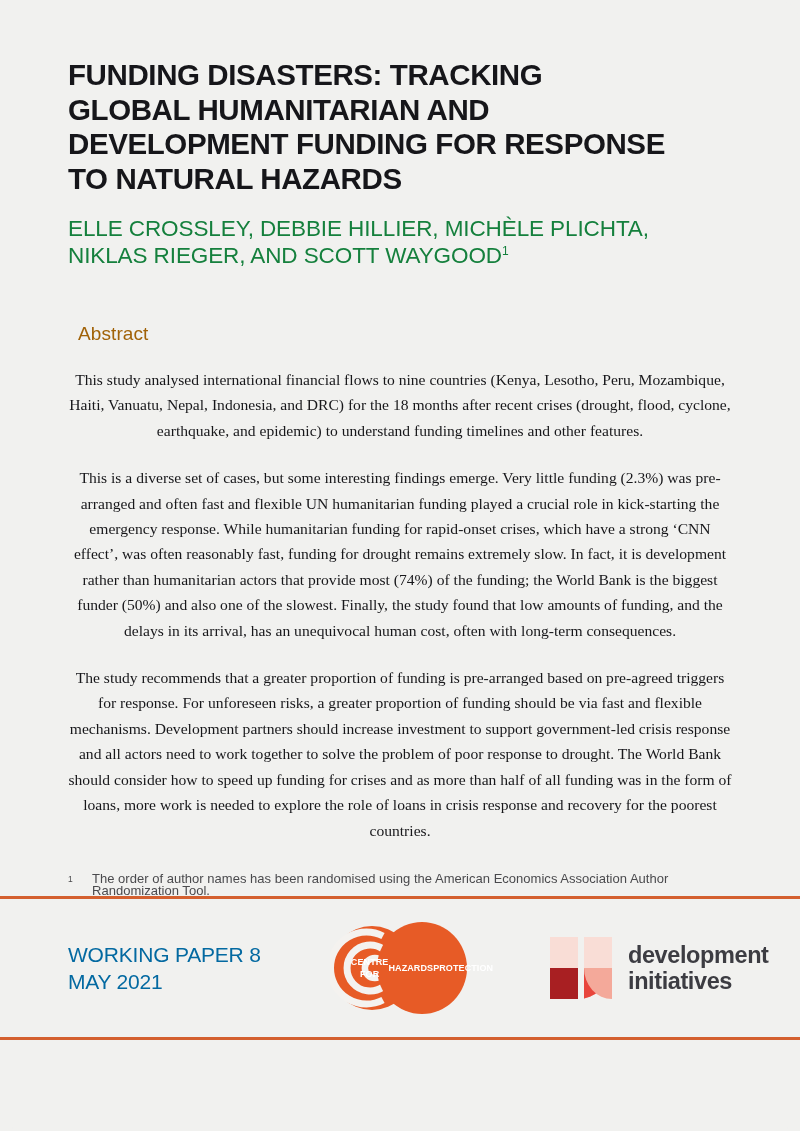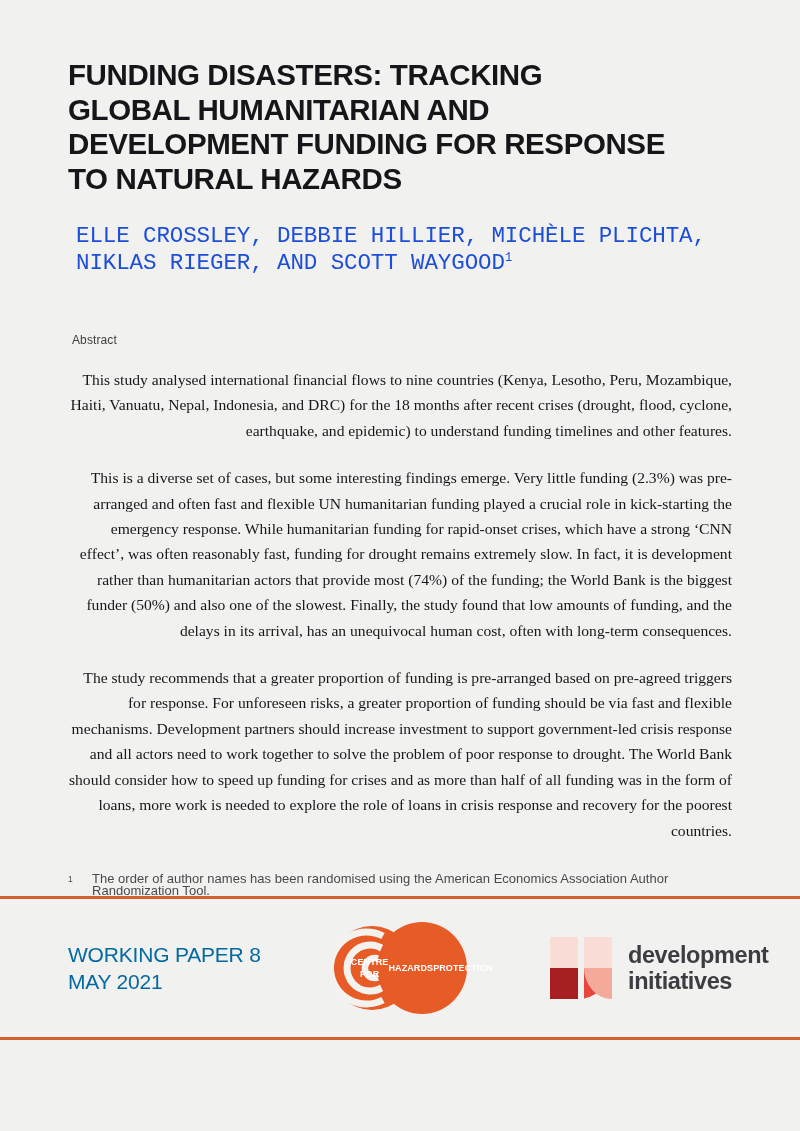--- a/index.html
+++ b/index.html
@@ -31,57 +31,56 @@
     margin: 0;
     padding-top: 58px;
     font-size: 29.5px;
     line-height: 34.5px;
     font-weight: bold;
     letter-spacing: -0.4px;
     color: #16161a;
     max-width: 600px;
   }
   .doc-authors {
-    margin: 8px;
+    margin: 0;
     padding-top: 19px;
     font-size: 22.5px;
     line-height: 27px;
     font-weight: normal;
     letter-spacing: -0.1px;
-    color: #1d4ed8;
+    color: #15803d;
     max-width: 640px;
-    font-family: Liberation Mono, monospace;
   }
   .doc-authors sup {
     font-size: 12px;
     vertical-align: super;
     line-height: 0;
   }
 
   
   .abstract-heading {
-    margin: 4px;
+    margin: 10px;
     padding-top: 46px;
-    font-size: 12px;
+    font-size: 19px;
     line-height: 18px;
     font-weight: normal;
-    color: #404040;
+    color: #a16207;
     letter-spacing: 0.1px;
   }
   .abstract-body {
     padding-top: 14px;
     max-width: 672px;
   }
   .abstract-body p {
     margin: 0 0 22px 0;
     font-family: "Liberation Serif", serif;
     font-size: 15.6px;
     line-height: 25.4px;
     color: #17171a;
-    text-align: right;
+    text-align: center;
   }
   .abstract-body p:last-child {
     margin-bottom: 4px;
   }
 
   
   .footnote {
     display: flex;
     align-items: flex-start;
     padding-top: 26px;

